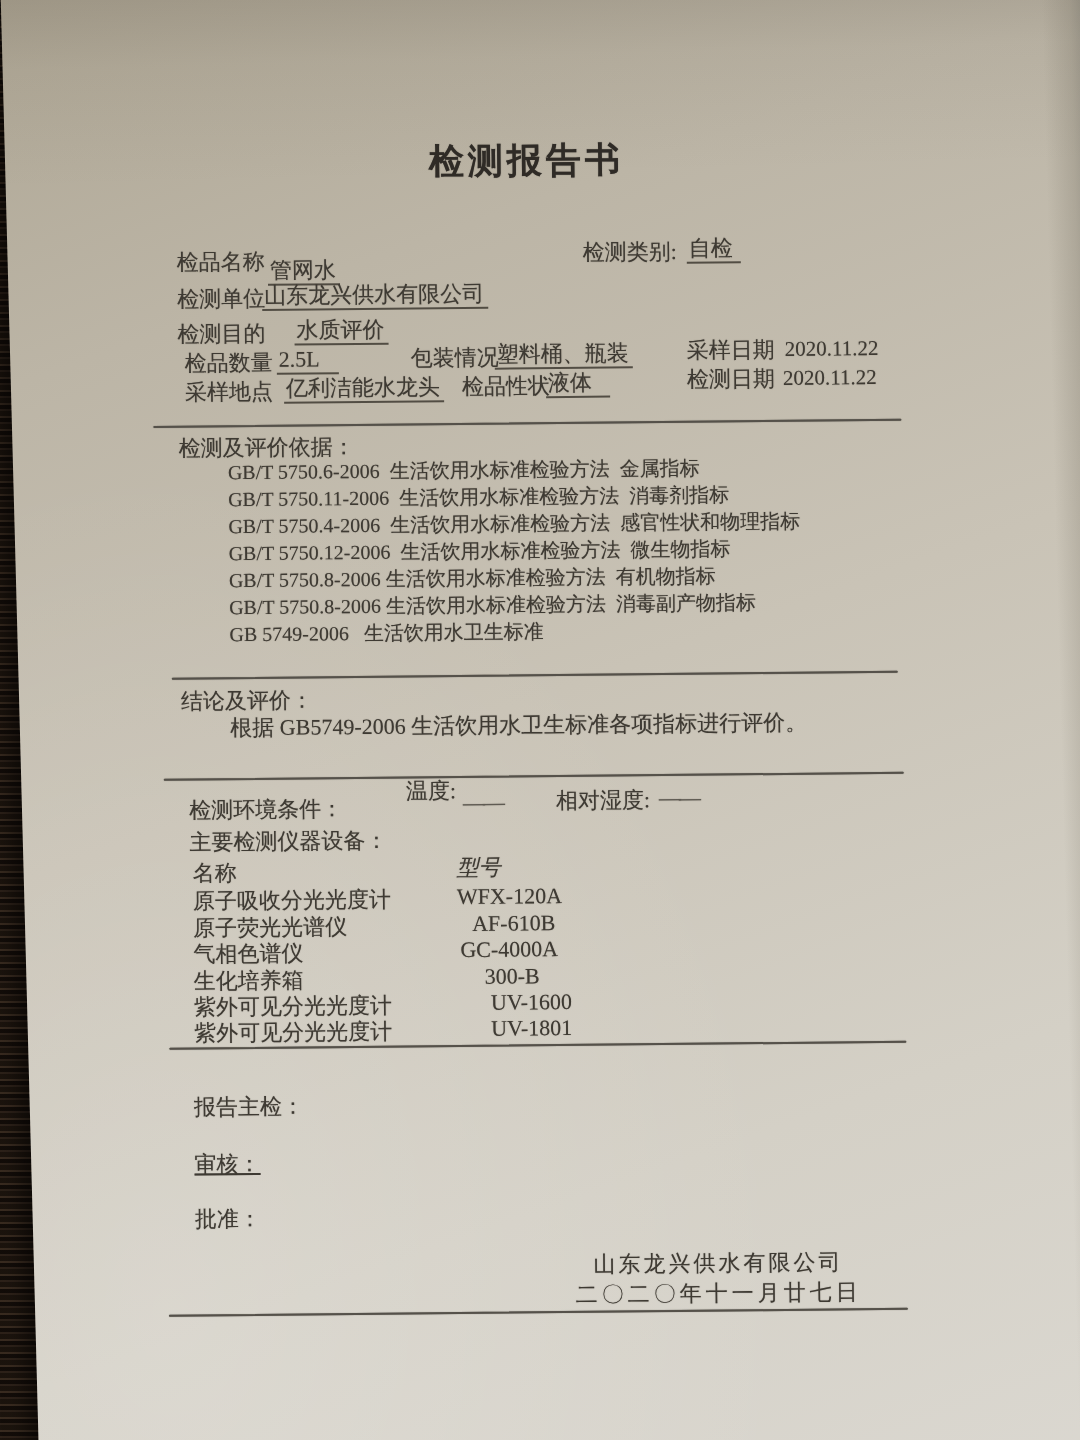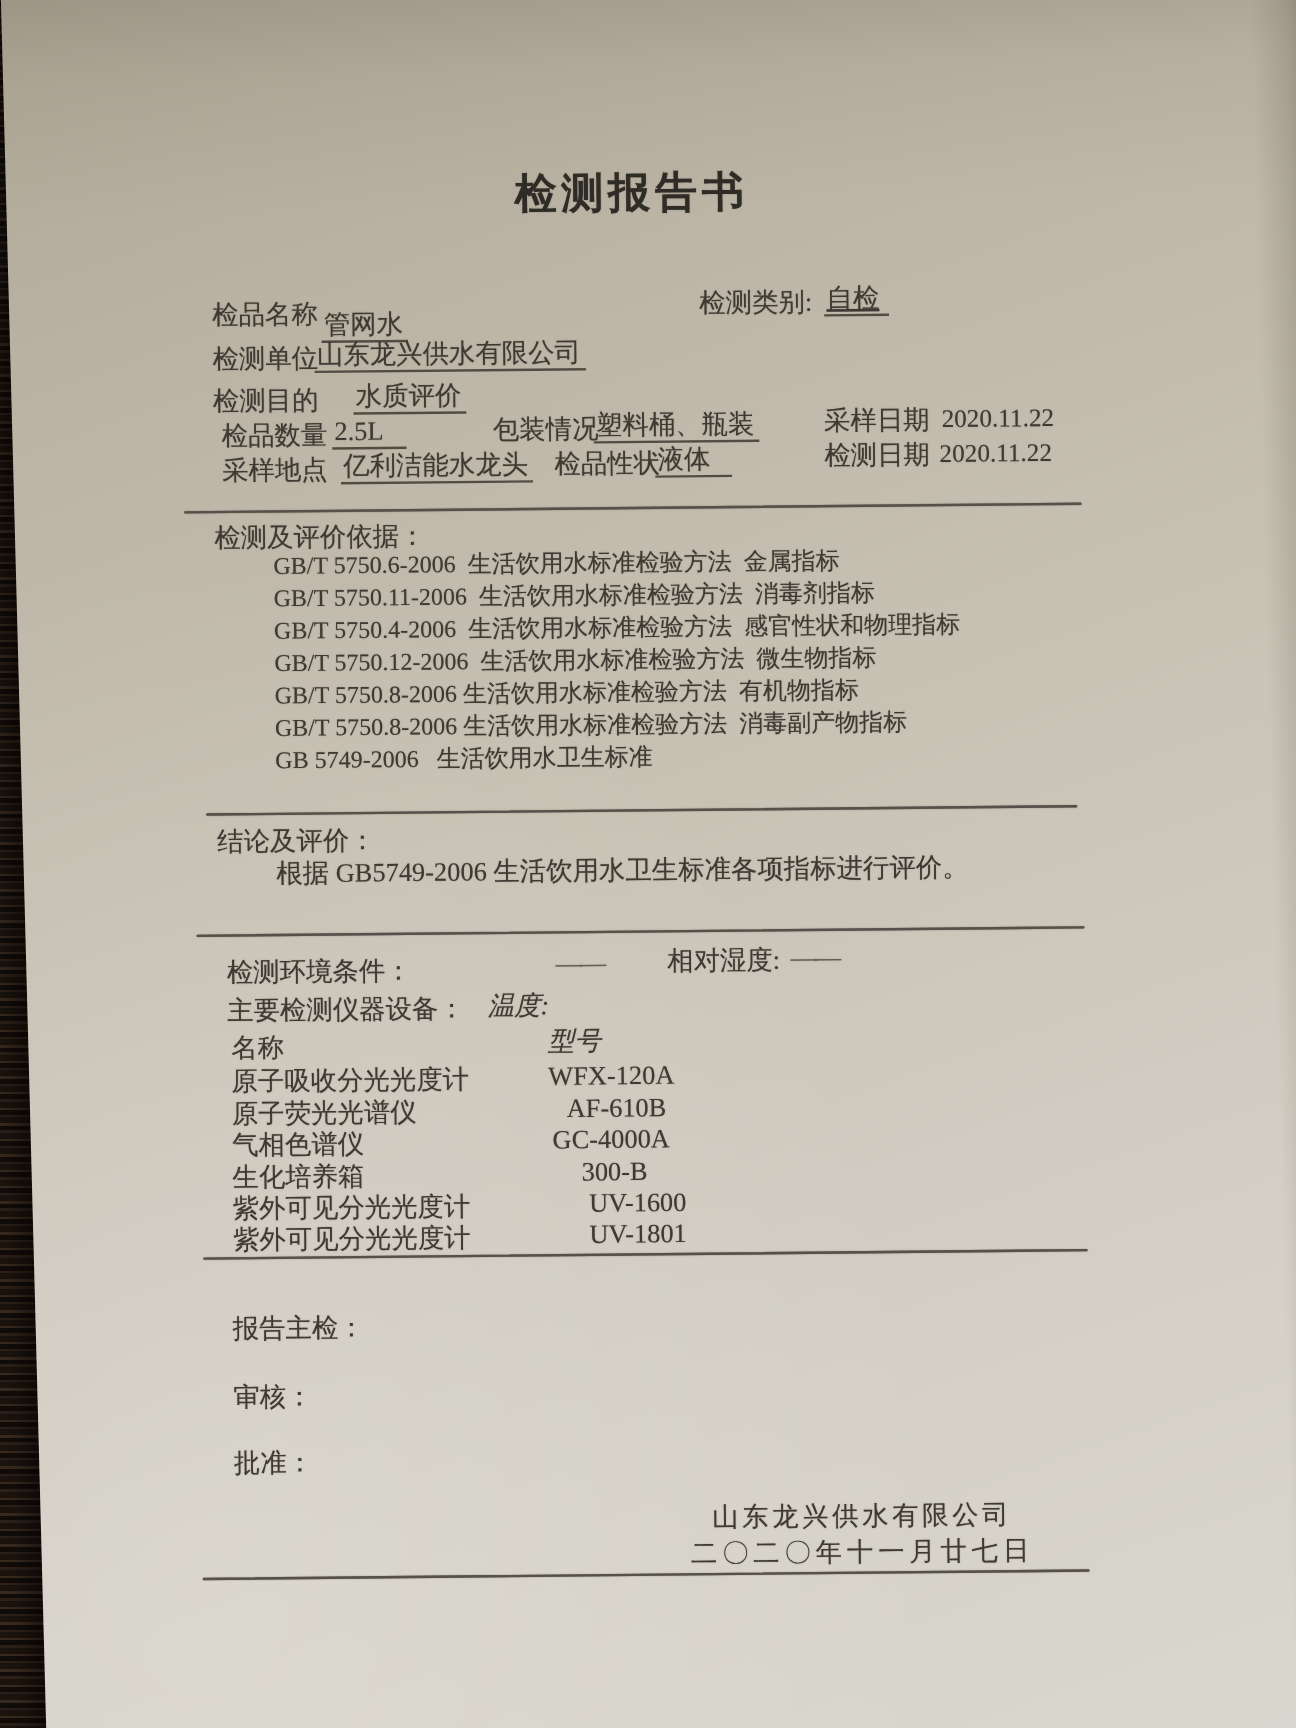--- a/index.html
+++ b/index.html
@@ -64,21 +64,21 @@
 
 <div class="paper"></div>
 
 <div class="content">
 
   <div class="abs title" style="left:434px;top:141px;" data-bind="document.title">检测报告书</div>
 
   <div class="abs t" style="left:181px;top:250px;" data-bind="document.fields.sample_name_label">检品名称</div>
   <div class="abs t" style="left:272px;top:259px;"><span class="uv" data-bind="document.fields.sample_name">管网水</span></div>
   <div class="abs t" style="left:587px;top:244px;" data-bind="document.fields.test_category_label">检测类别:</div>
-  <div class="abs t" style="left:691px;top:241px;"><span class="uv" style="min-width:48px;text-decoration:underline;" data-bind="document.fields.test_category">自检</span></div>
+  <div class="abs t" style="left:691px;top:241px;"><span class="uv" style="min-width:48px;" data-bind="document.fields.test_category">自检</span></div>
 
   <div class="abs t" style="left:181px;top:287px;" data-bind="document.fields.test_unit_label">检测单位</div>
   <div class="abs t" style="left:266px;top:284px;"><span class="uv" data-bind="document.fields.test_unit">山东龙兴供水有限公司</span></div>
 
   <div class="abs t" style="left:181px;top:322px;" data-bind="document.fields.test_purpose_label">检测目的</div>
   <div class="abs t" style="left:298px;top:319px;"><span class="uv" data-bind="document.fields.test_purpose">水质评价</span></div>
 
   <div class="abs t" style="left:188px;top:351px;" data-bind="document.fields.sample_qty_label">检品数量</div>
   <div class="abs t" style="left:280px;top:348px;"><span class="uv" style="min-width:56px;" data-bind="document.fields.sample_qty">2.5L</span></div>
   <div class="abs t" style="left:414px;top:348px;" data-bind="document.fields.packaging_label">包装情况</div>
@@ -105,21 +105,21 @@
   <div class="abs t small" style="left:230px;top:624px;" data-bind="document.basis_section.standards.6">GB 5749-2006   生活饮用水卫生标准</div>
 
   <div class="rule" style="left:172px;top:678px;width:726px;"></div>
 
   <div class="abs t" style="left:181px;top:689px;" data-bind="document.conclusion_section.heading">结论及评价：</div>
   <div class="abs t" style="left:230px;top:716px;" data-bind="document.conclusion_section.body">根据 GB5749-2006 生活饮用水卫生标准各项指标进行评价。</div>
 
   <div class="rule" style="left:163px;top:779px;width:740px;"></div>
 
   <div class="abs t" style="left:188px;top:798px;" data-bind="document.environment_section.heading">检测环境条件：</div>
-  <div class="abs t" style="left:405px;top:828px;font-style:italic;" data-bind="document.environment_section.temperature_label">温度:</div>
+  <div class="abs t" style="left:405px;top:781px;" data-bind="document.environment_section.temperature_label">温度:</div>
   <div class="abs t dash" style="left:462px;top:793px;" data-bind="document.environment_section.temperature_value">——</div>
   <div class="abs t" style="left:555px;top:792px;" data-bind="document.environment_section.humidity_label">相对湿度:</div>
   <div class="abs t dash" style="left:658px;top:790px;" data-bind="document.environment_section.humidity_value">——</div>
 
   <div class="abs t" style="left:188px;top:830px;" data-bind="document.environment_section.equipment_heading">主要检测仪器设备：</div>
 
   <div class="abs t" style="left:191px;top:861px;" data-bind="document.environment_section.name_col">名称</div>
   <div class="abs t" style="left:455px;top:858px;font-style:italic;" data-bind="document.environment_section.model_col">型号</div>
 
   <div class="abs t" style="left:191px;top:889px;" data-bind="document.environment_section.equipment.0.name">原子吸收分光光度计</div>
@@ -136,21 +136,21 @@
 
   <div class="abs t" style="left:191px;top:995px;" data-bind="document.environment_section.equipment.4.name">紫外可见分光光度计</div>
   <div class="abs t" style="left:488px;top:993px;" data-bind="document.environment_section.equipment.4.model">UV-1600</div>
 
   <div class="abs t" style="left:191px;top:1021px;" data-bind="document.environment_section.equipment.5.name">紫外可见分光光度计</div>
   <div class="abs t" style="left:488px;top:1019px;" data-bind="document.environment_section.equipment.5.model">UV-1801</div>
 
   <div class="rule" style="left:166px;top:1048px;width:737px;"></div>
 
   <div class="abs t" style="left:190px;top:1095px;" data-bind="document.signatures.chief_label">报告主检：</div>
-  <div class="abs t" style="left:190px;top:1152px;" data-bind="document.signatures.review_label">审核：</div>
+  <div class="abs t" style="left:190px;top:1152px;text-decoration:underline;" data-bind="document.signatures.review_label">审核：</div>
   <div class="abs t" style="left:190px;top:1207px;" data-bind="document.signatures.approve_label">批准：</div>
 
   <div class="abs t" style="left:588px;top:1256px;letter-spacing:3px;" data-bind="document.footer.company">山东龙兴供水有限公司</div>
   <div class="abs t" style="left:570px;top:1286px;letter-spacing:4px;" data-bind="document.footer.date">二〇二〇年十一月廿七日</div>
 
   <div class="rule" style="left:163px;top:1315px;width:739px;"></div>
 
 </div>
 
 </body></html>

